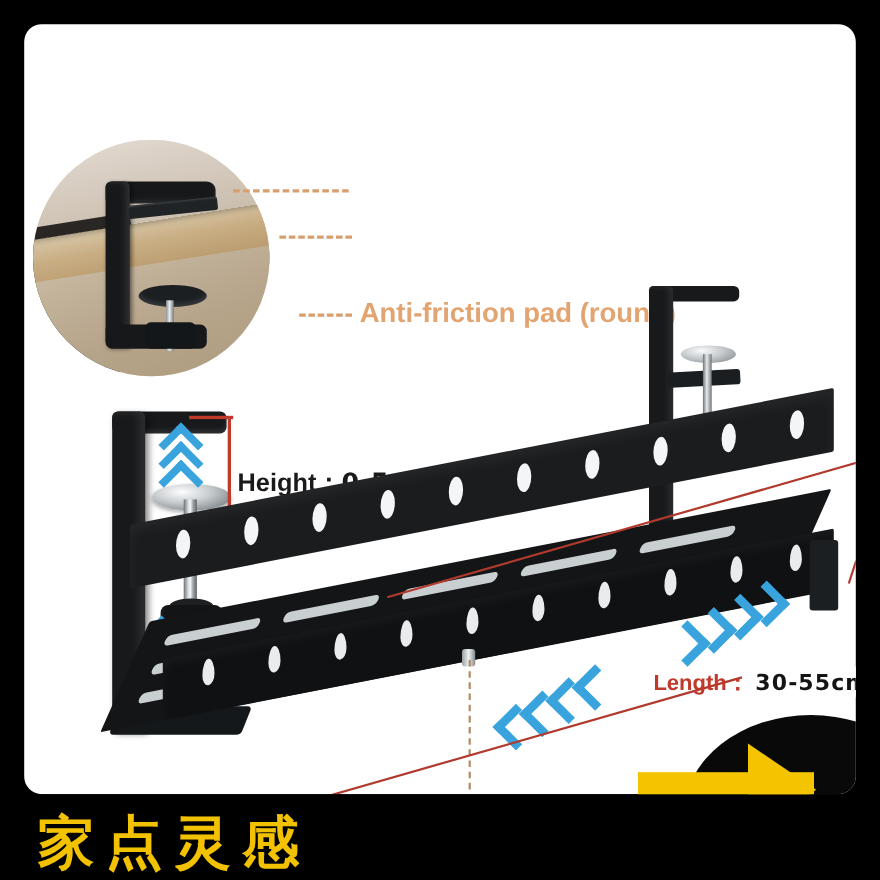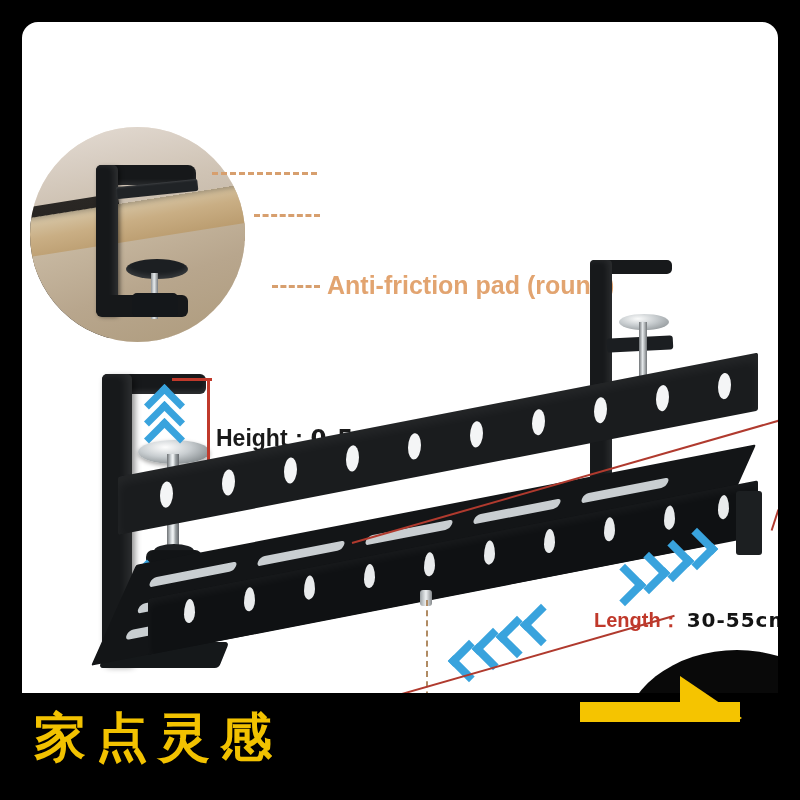--- a/index.html
+++ b/index.html
@@ -120,21 +120,21 @@
   .length-label .v{color:#141414;background:#fff;padding:2px 6px;font-family:"DejaVu Sans",sans-serif;letter-spacing:1px;}
 
   
   .dark-blob{position:absolute;left:600px;top:628px;width:230px;height:180px;background:#090909;border-radius:50% 50% 0 0;}
   .yellow-arrow{position:absolute;left:558px;top:648px;width:0;height:0;z-index:2;}
   .yellow-arrow .bar{position:absolute;left:0;top:32px;width:160px;height:48px;background:#f5c400;}
   .yellow-arrow .head{position:absolute;left:100px;top:6px;width:0;height:0;
       border-top:42px solid transparent;border-bottom:42px solid transparent;border-left:62px solid #f5c400;}
 
   
-  .banner{position:absolute;left:0;top:693px;width:800px;height:78px;background:#000;}
+  .banner{position:absolute;left:0;top:722px;width:800px;height:78px;background:#000;}
   .banner .cn{position:absolute;left:34px;top:10px;font-size:52px;font-weight:bold;color:#f2c200;
       letter-spacing:10px;font-family:"DejaVu Sans","Liberation Sans",sans-serif;}
 </style>
 </head>
 <body>
 
 <div class="frame">
   <div class="canvas">
 
     <div class="inset">

